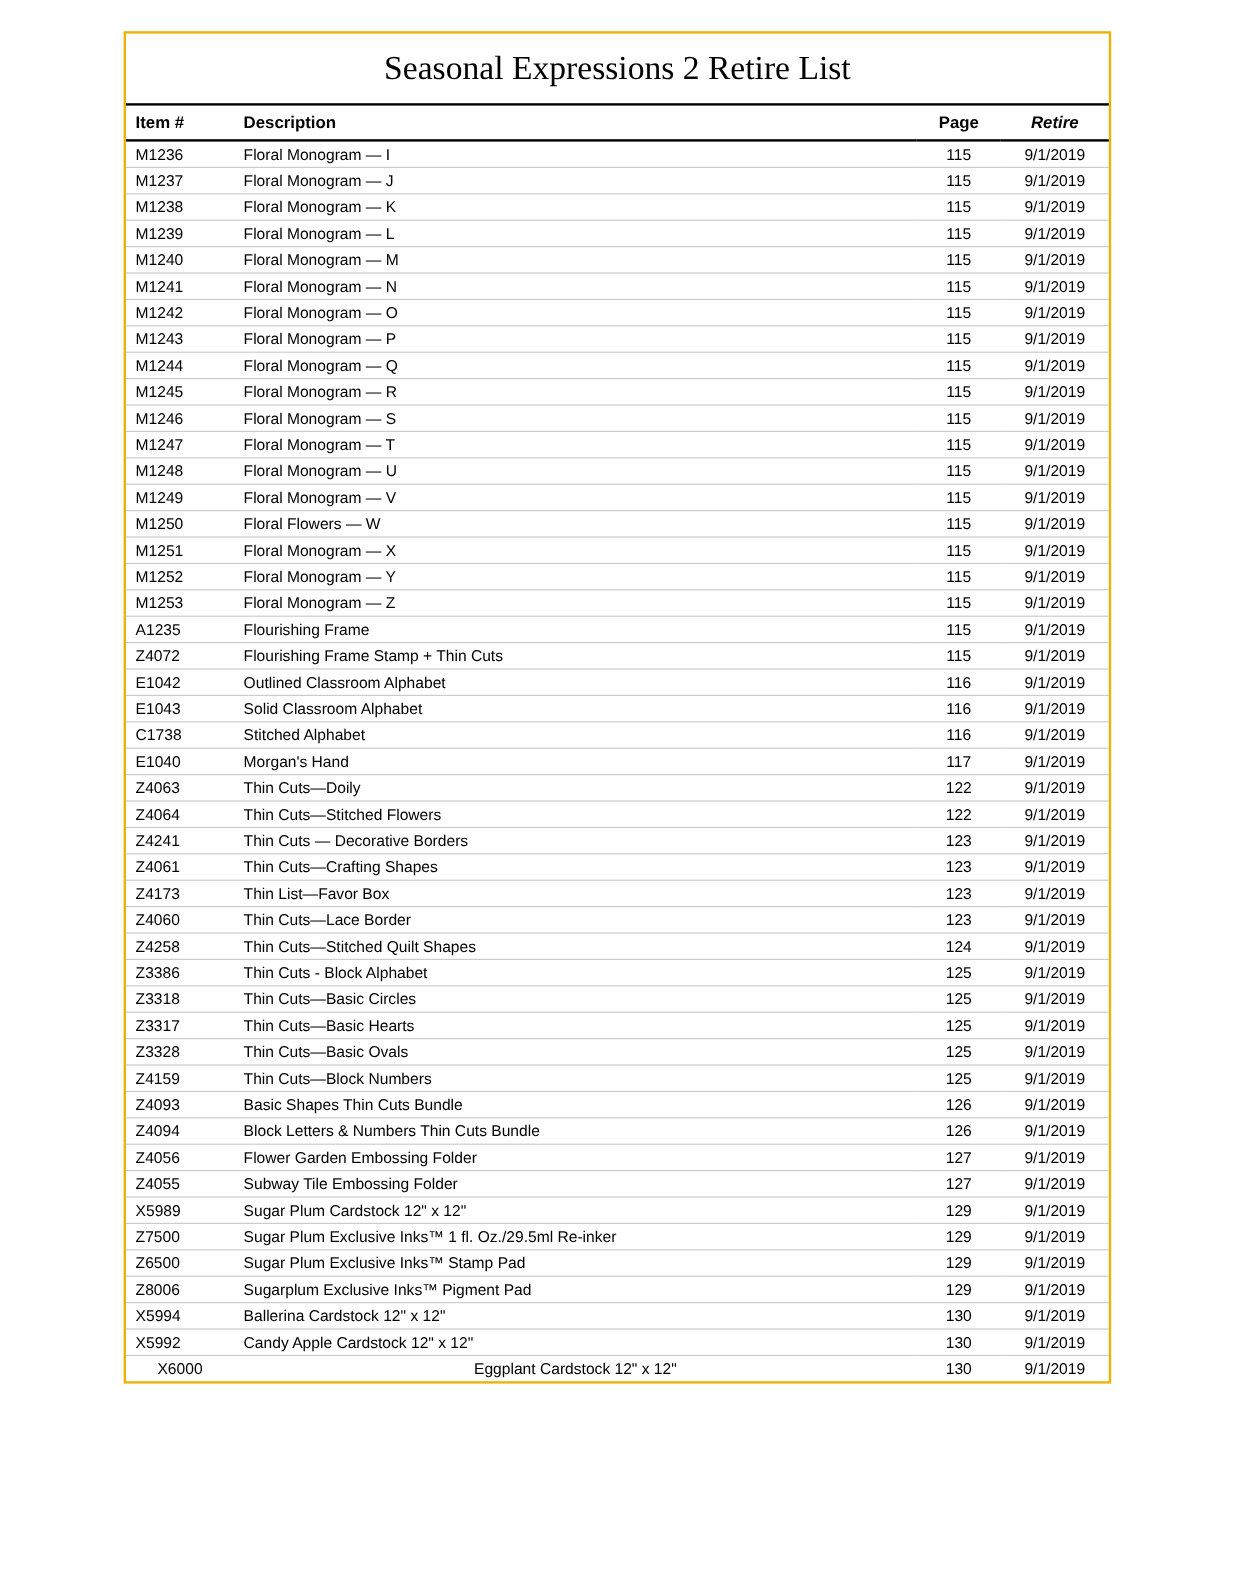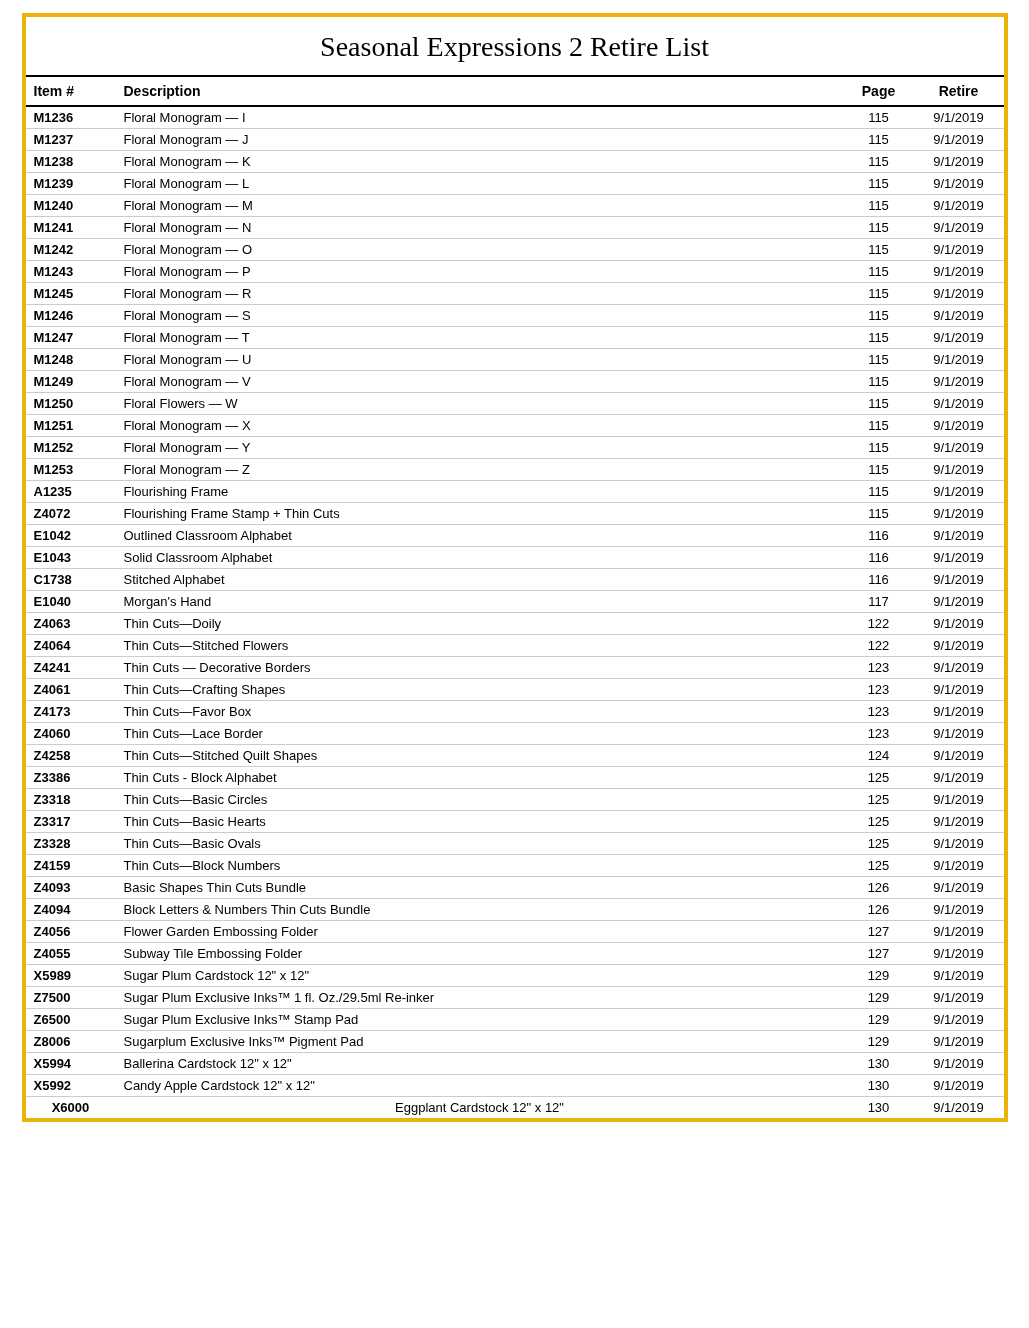--- a/index.html
+++ b/index.html
@@ -6,23 +6,23 @@
       margin: 0;
       padding: 0;
       box-sizing: border-box;
     }
     body {
       font-family: Arial, sans-serif;
       background: #fff;
       padding: 10px;
     }
     .page-container {
-      width: 986px;
-      margin: 3px auto;
-      border: 4px solid #eab308;
+      width: 823px;
+      margin: 16px auto;
+      border: 2px solid #eab308;
     }
     .page-title {
       text-align: center;
       font-size: 28px;
       font-weight: normal;
       padding: 14px 10px 12px;
       border-bottom: 2px solid #000;
       font-family: Georgia, serif;
     }
     table {
@@ -43,28 +43,29 @@
     thead tr th:nth-child(2) {
       text-align: left;
     }
     thead tr th:nth-child(3) {
       width: 70px;
       text-align: center;
     }
     thead tr th:nth-child(4) {
       width: 90px;
       text-align: center;
+      font-style: italic;
     }
     tbody tr td {
       padding: 3px 8px;
       font-size: 13px;
       border-bottom: 1px solid #ccc;
     }
     tbody tr td:first-child {
-      font-weight: bold;
+      font-weight: normal;
     }
     tbody tr td:nth-child(3) {
       text-align: center;
     }
     tbody tr td:nth-child(4) {
       text-align: center;
     }
     tbody tr:last-child td {
       border-bottom: none;
       text-align: center;
@@ -127,20 +128,26 @@
           <td>115</td>
           <td>9/1/2019</td>
         </tr>
         <tr>
           <td>M1243</td>
           <td>Floral Monogram — P</td>
           <td>115</td>
           <td>9/1/2019</td>
         </tr>
         <tr>
+          <td>M1244</td>
+          <td>Floral Monogram — Q</td>
+          <td>115</td>
+          <td>9/1/2019</td>
+        </tr>
+        <tr>
           <td>M1245</td>
           <td>Floral Monogram — R</td>
           <td>115</td>
           <td>9/1/2019</td>
         </tr>
         <tr>
           <td>M1246</td>
           <td>Floral Monogram — S</td>
           <td>115</td>
           <td>9/1/2019</td>
@@ -242,21 +249,21 @@
           <td>9/1/2019</td>
         </tr>
         <tr>
           <td>Z4061</td>
           <td>Thin Cuts—Crafting Shapes</td>
           <td>123</td>
           <td>9/1/2019</td>
         </tr>
         <tr>
           <td>Z4173</td>
-          <td>Thin Cuts—Favor Box</td>
+          <td>Thin List—Favor Box</td>
           <td>123</td>
           <td>9/1/2019</td>
         </tr>
         <tr>
           <td>Z4060</td>
           <td>Thin Cuts—Lace Border</td>
           <td>123</td>
           <td>9/1/2019</td>
         </tr>
         <tr>

